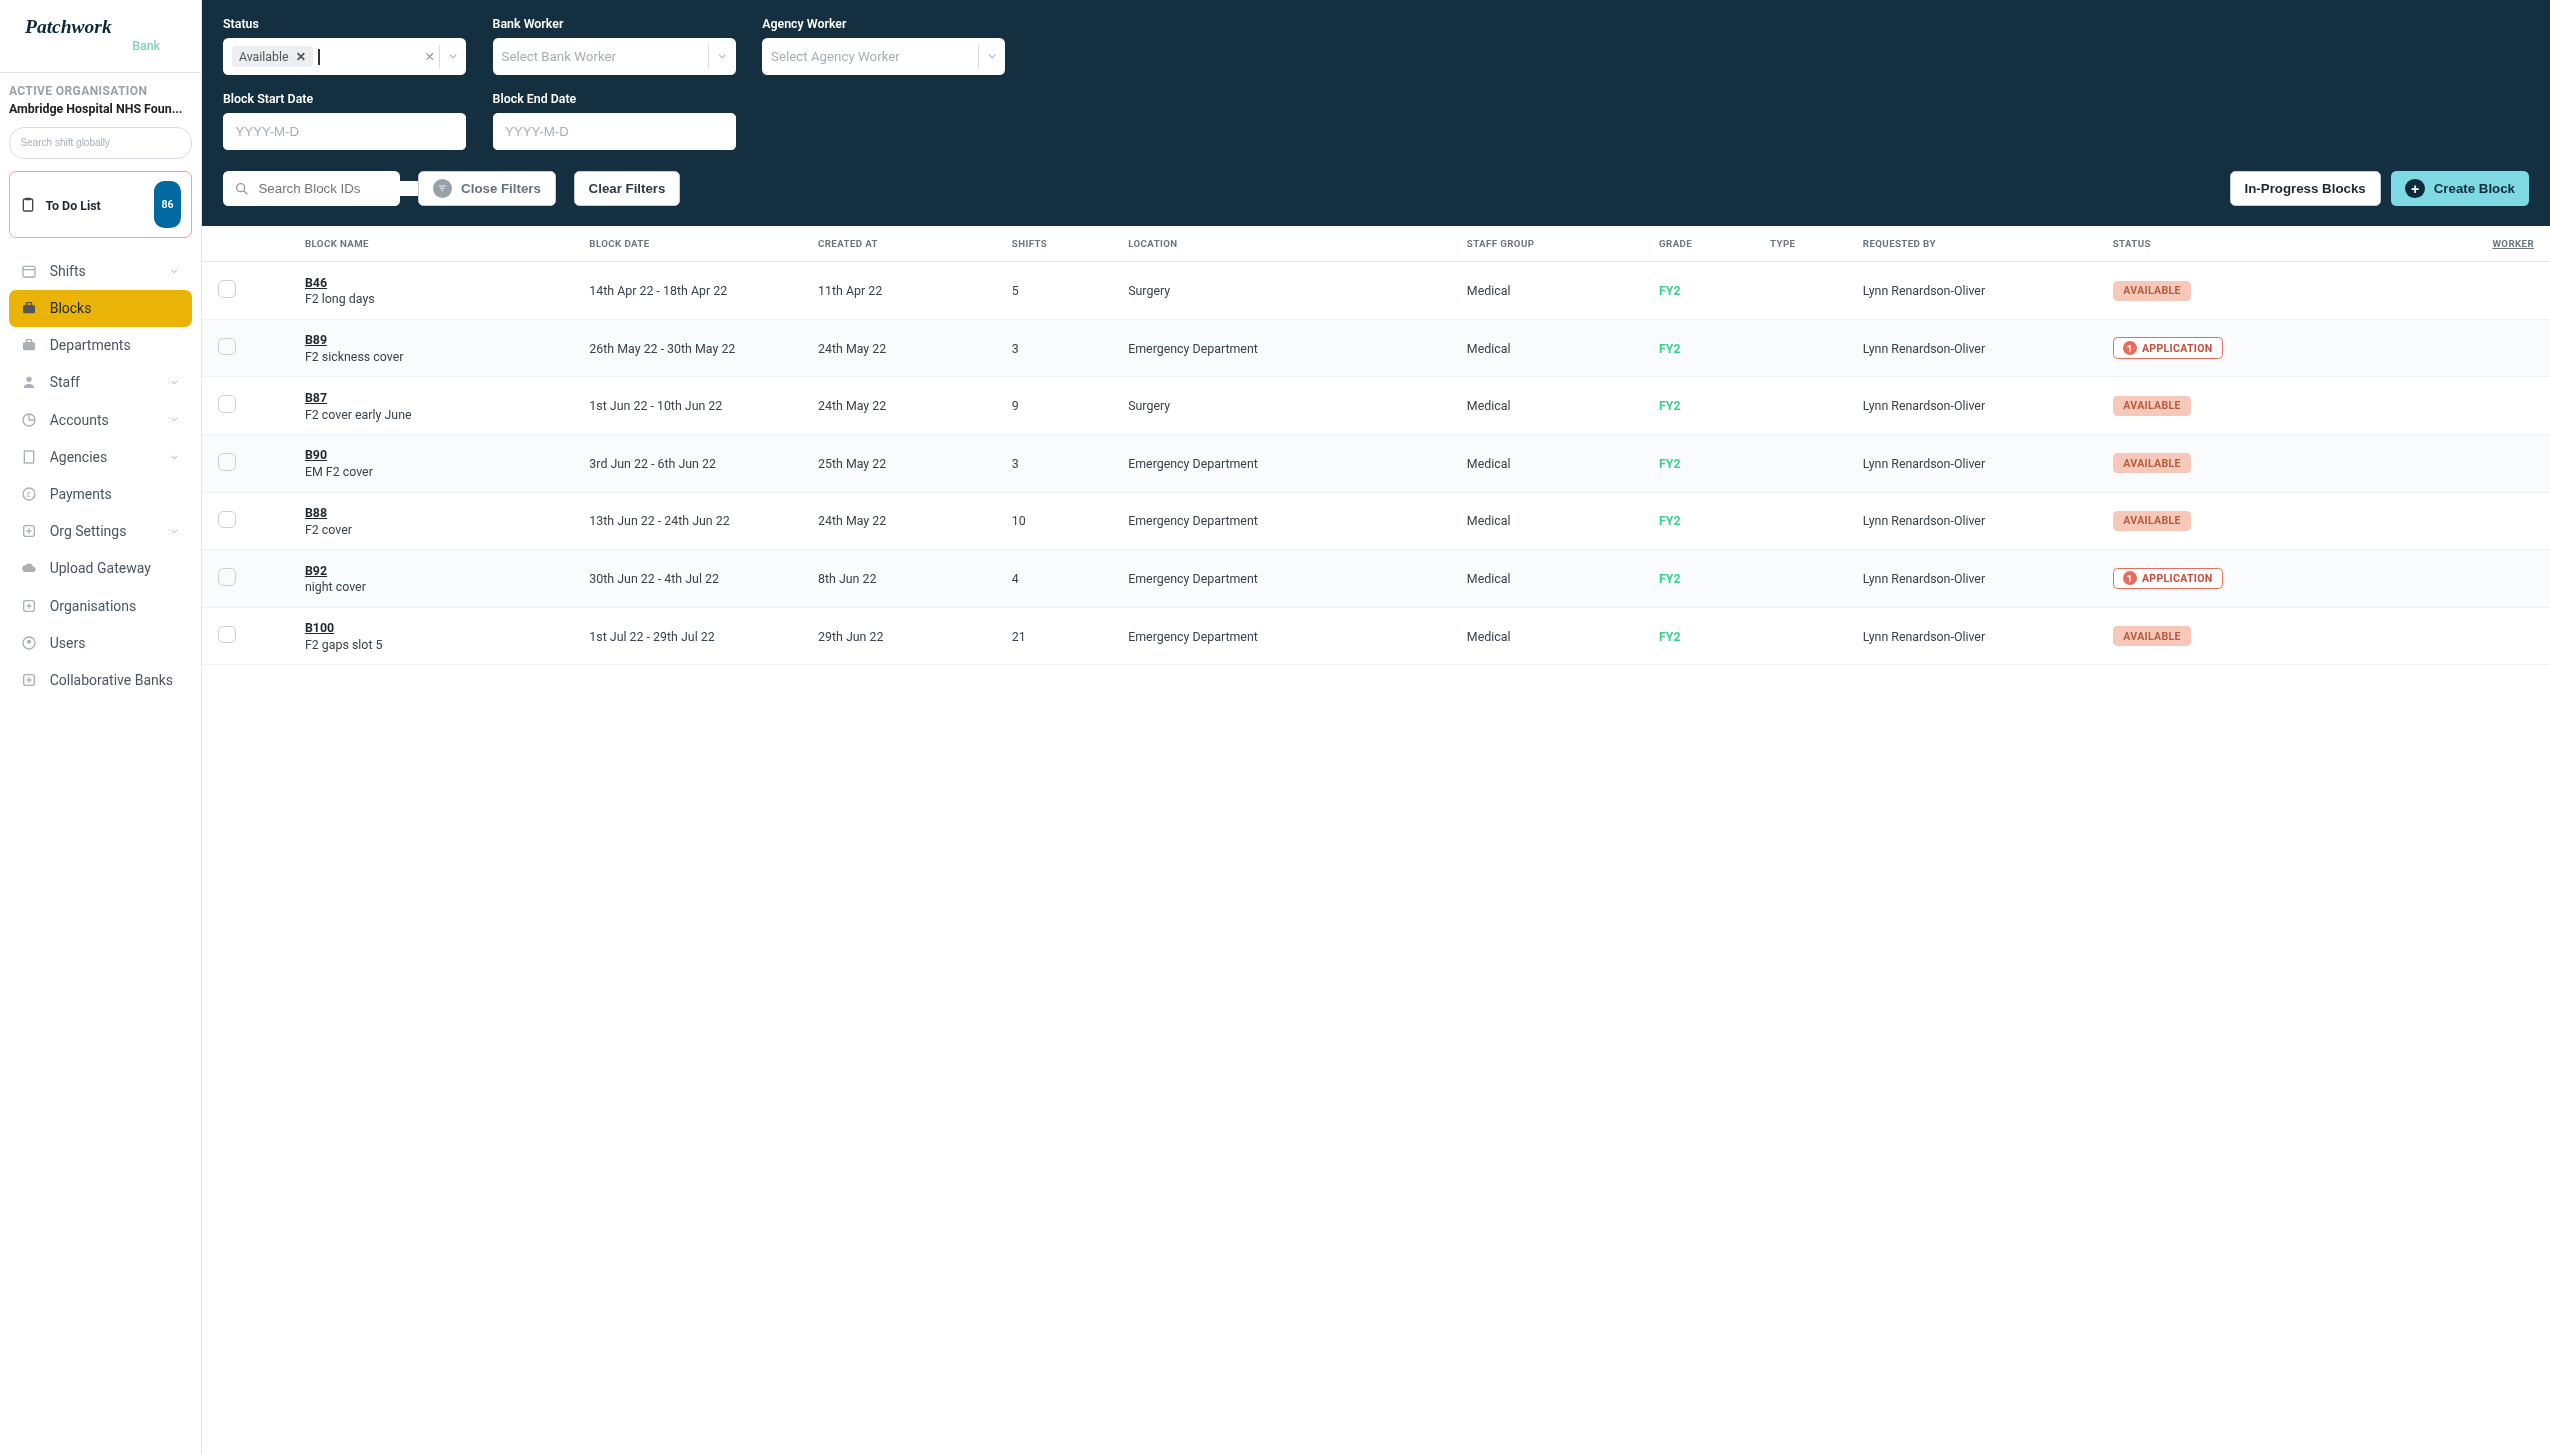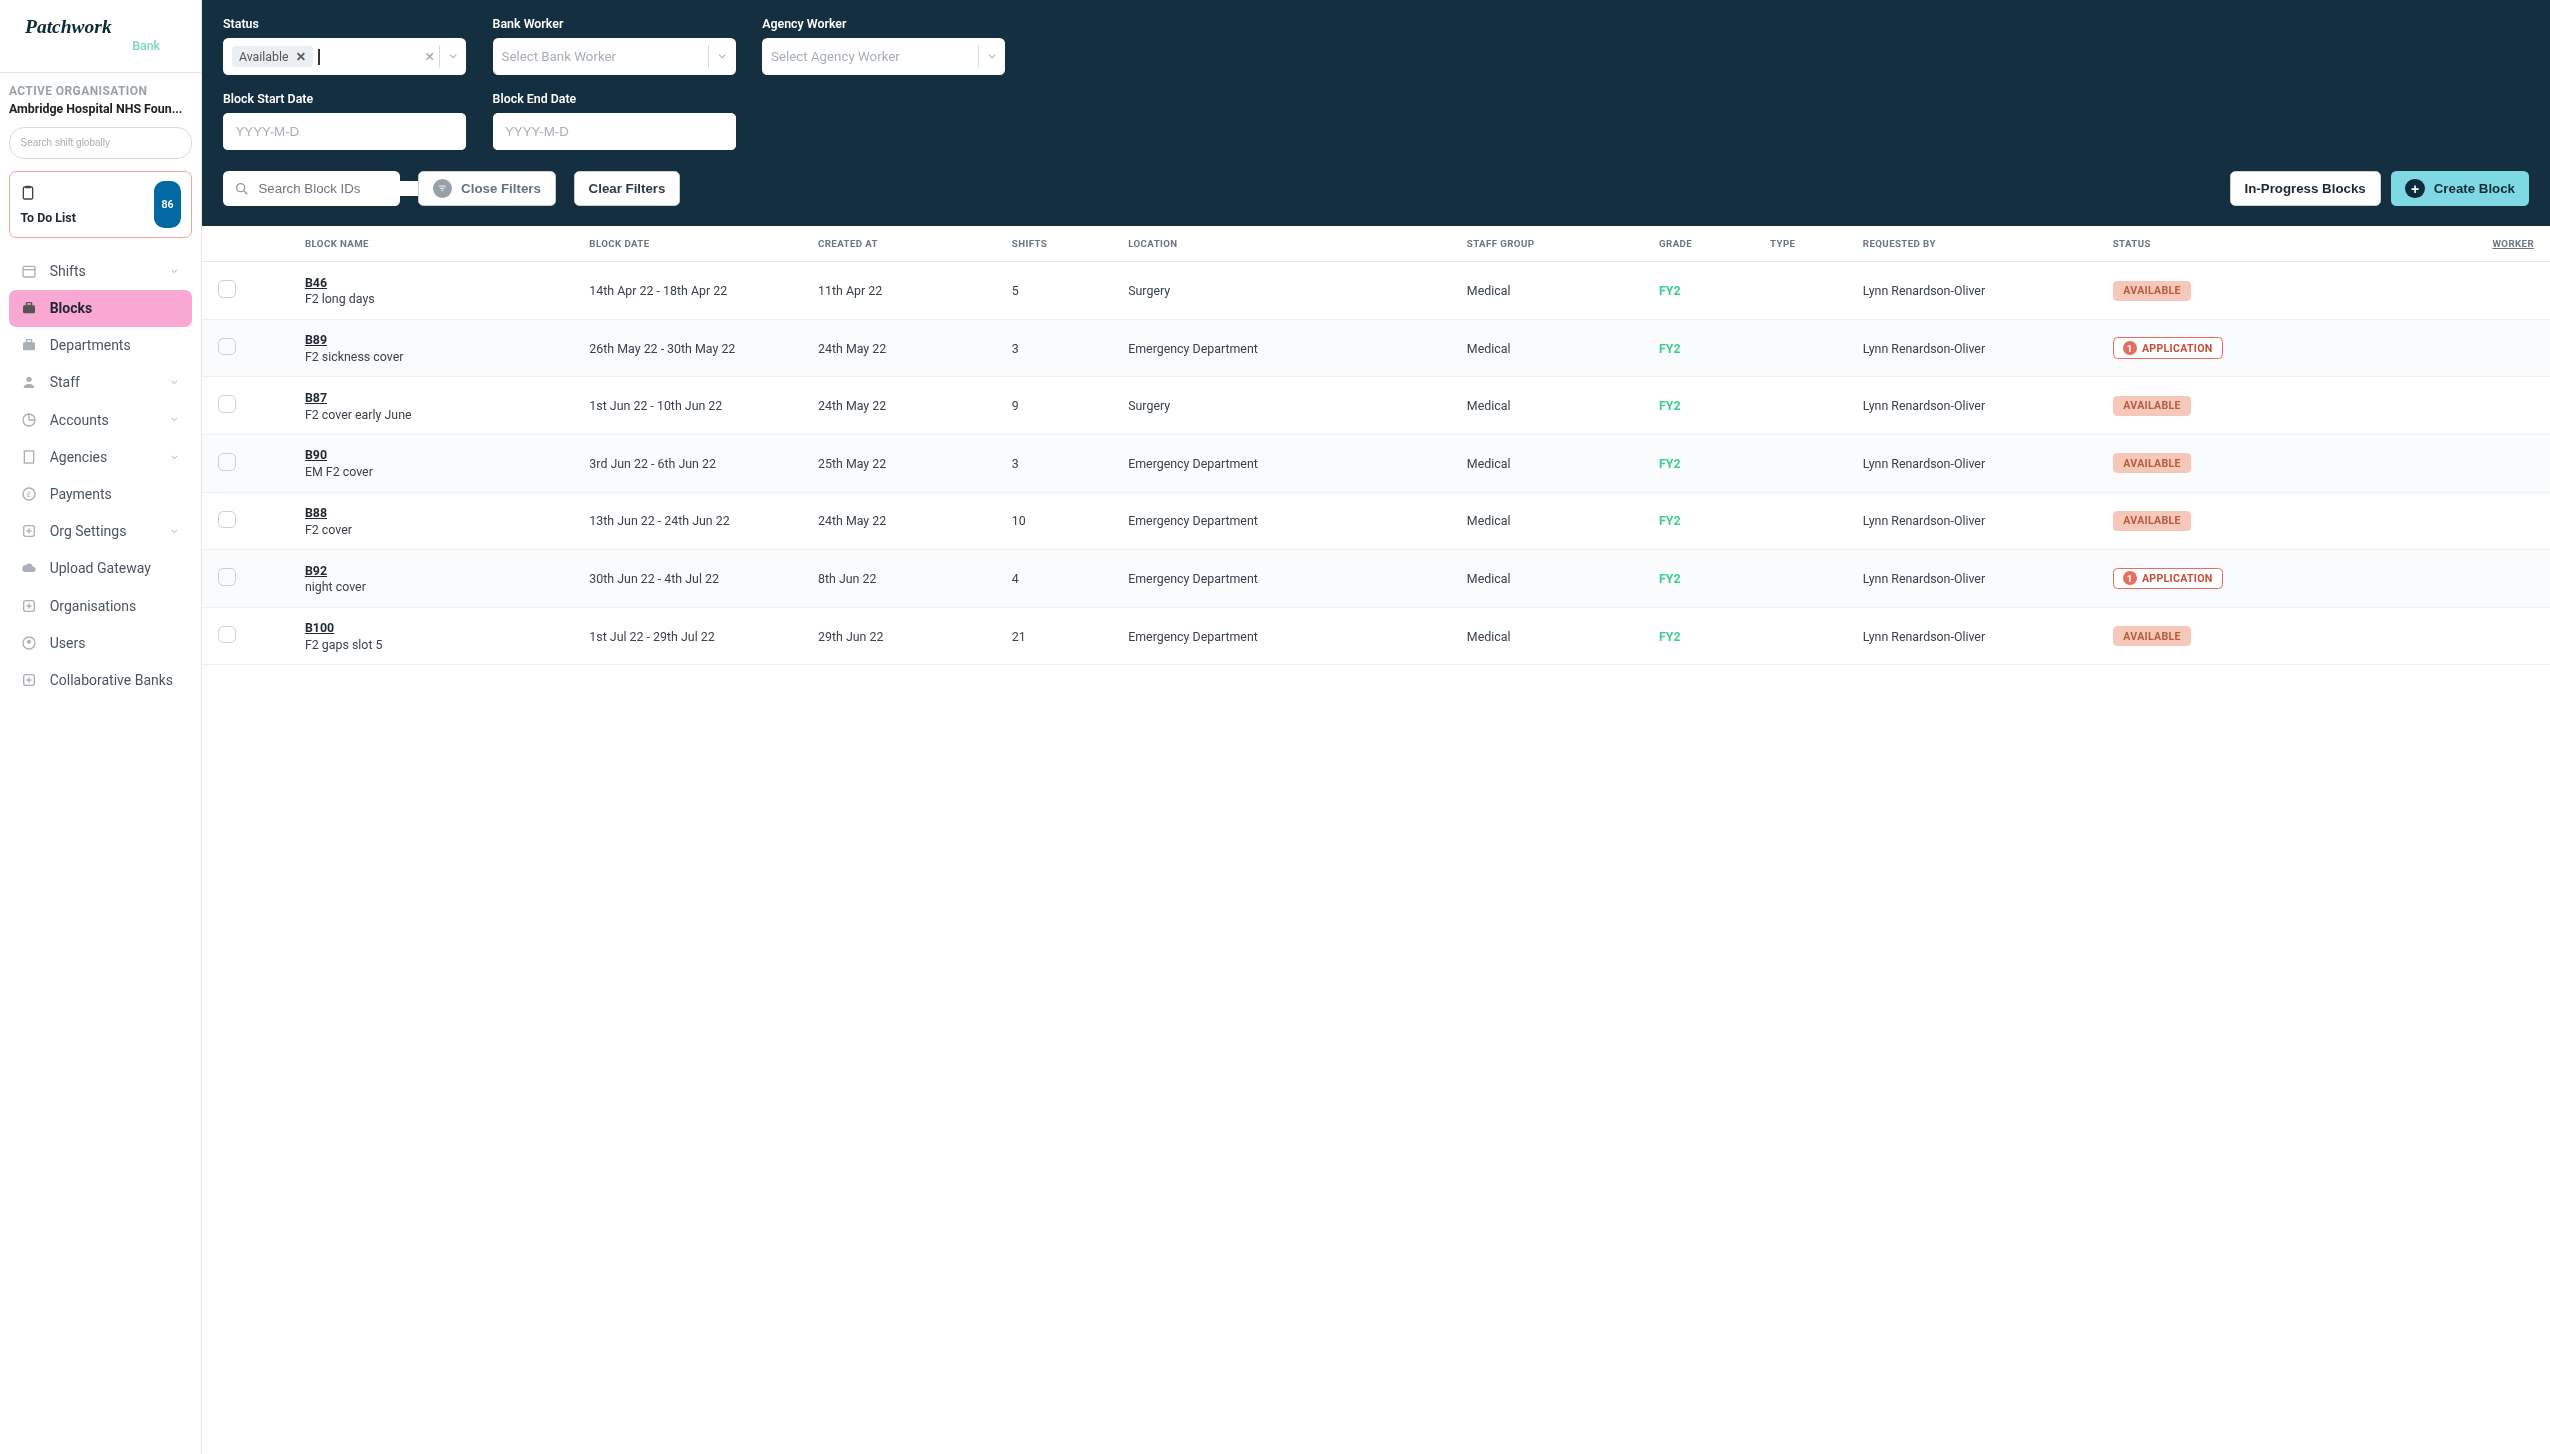--- a/index.html
+++ b/index.html
@@ -9,26 +9,26 @@
 .logo { padding: 16px 25px 12.4px; }
 .logo-main { font-family: Georgia, serif; font-size: 19.5px; color: #0a2a3a; font-weight: 600; font-style: italic; }
 .logo-sub { font-size: 12.4px; color: #7dd6b6; text-align: right; font-weight: 500; padding-right: 16px; }
 .divider { height: 0.9px; background: #e5e5e5; margin: 7px 0 10.6px; }
 .org-label { font-size: 12px; color: #9aa1a8; letter-spacing: 0.4px; padding: 0 8.9px 3.5px; font-weight: 700; }
 .org-name { font-size: 12.4px; font-weight: 700; color: #222; padding: 0 8.9px 10.6px; white-space: nowrap; overflow: hidden; text-overflow: ellipsis; }
 .global-search { margin: 0 8.9px 12.4px; }
 .global-search input { width: 100%; height: 32px; border: 0.9px solid #d7dbe0; border-radius: 15px; padding: 0 10.6px; font-size: 10px; color: #555; }
 .global-search input::placeholder { color: #a7aeb6; }
 .todo { margin: 0 8.9px 8.9px; border: 0.9px solid #f2a49f; border-radius: 7px; display: flex; align-items: center; padding: 8.9px 10.6px; justify-content: space-between; cursor: pointer; }
-.todo-left { display: flex; align-items: flex-start; gap: 8.9px; flex-direction: column; }
+.todo-left { display: flex; align-items: flex-end; gap: 8.9px; }
 .todo-badge { background: #0369a1; color: #fff; border-radius: 10.6px; font-size: 10.6px; padding: 17px 7px; font-weight: 600; }
 .nav { padding: 5.3px 8.9px; }
 .nav-item { display: flex; align-items: center; padding: 10.6px 12.4px; border-radius: 7px; color: #4b5560; font-size: 14px; cursor: pointer; justify-content: space-between; }
 .nav-item .nav-left { display: flex; align-items: center; gap: 12.4px; }
-.nav-item.active { background: #f9a8d4; color: #1f2830; font-weight: 700; }
+.nav-item.active { background: #eab308; color: #1f2830; font-weight: 400; }
 .nav-item.active .icon { color: #555; }
 .nav-item .icon { width: 16px; height: 16px; color: #a9b0b8; display: inline-flex; align-items: center; justify-content: center; }
 .chev { width: 10.6px; height: 10.6px; color: #9aa1a8; }
 .main { flex: 1; display: flex; flex-direction: column; overflow: hidden; }
 .filters { background: #132f40; padding: 0 21px 21px; }
 .filters-row { display: flex; gap: 26.6px; flex-wrap: wrap; }
 .field { display: flex; flex-direction: column; }
 .field-label { color: #fff; font-size: 12.4px; font-weight: 600; margin: 16px 0 7px; }
 .select, .date-input { height: 37px; border-radius: 5.3px; background: #fff; display: flex; align-items: center; position: relative; }
 .col-a { width: 243px; } .col-b { width: 243px; } .col-c { width: 243px; }

